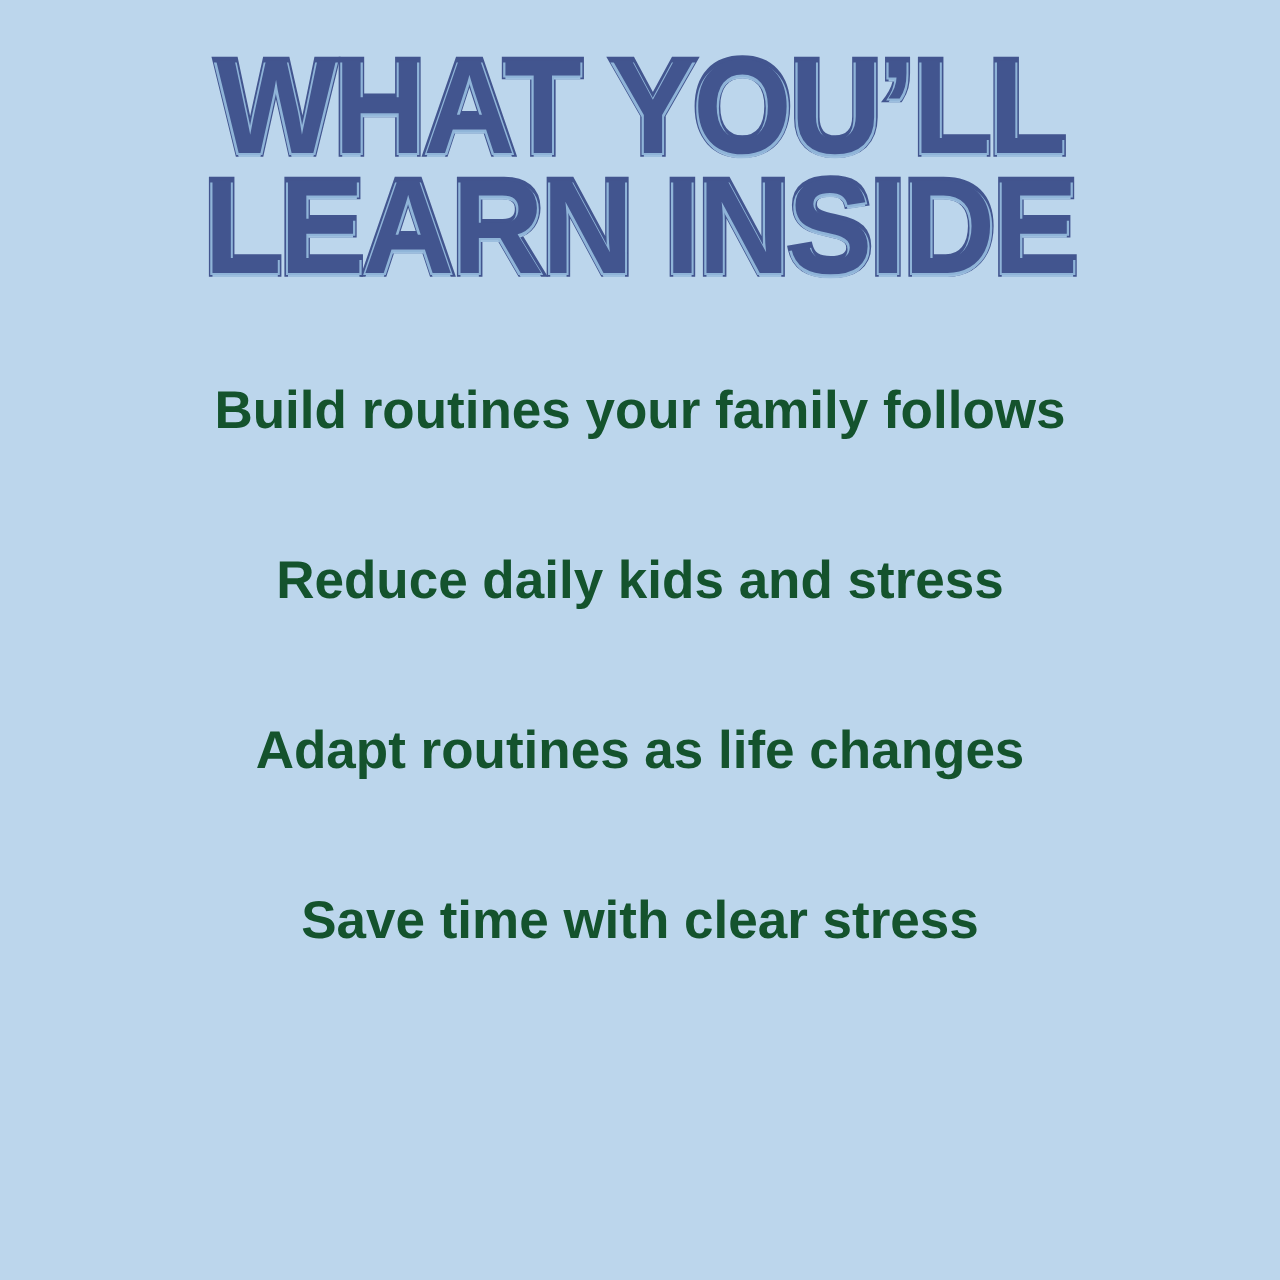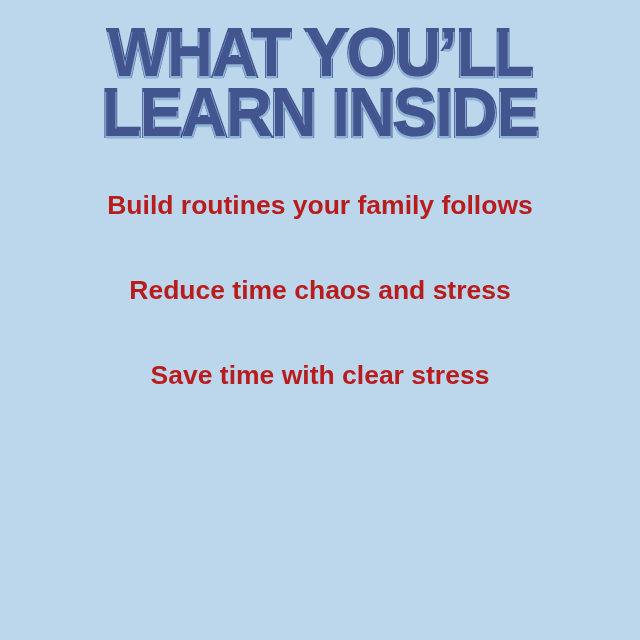--- a/index.html
+++ b/index.html
@@ -70,34 +70,35 @@
   }
 
   .benefit-item {
     height: 85px;
     line-height: 58px;
     text-align: center;
     font-family: "Liberation Sans", sans-serif;
     font-weight: 600;
     font-size: 26.5px;
     letter-spacing: 0.0px;
-    color: #b91c1c;
+    color: #14532d;
     white-space: nowrap;
     user-select: none;
   }
 </style>
 </head>
 <body>
 
 <div id="slide">
 
   <div id="headline">
     <span class="headline-line line-1">WHAT YOU’LL</span>
     <span class="headline-line line-2">LEARN INSIDE</span>
   </div>
 
   <ul id="benefit-list">
     <li class="benefit-item">Build routines your family follows</li>
-    <li class="benefit-item">Reduce time chaos and stress</li>
+    <li class="benefit-item">Reduce daily kids and stress</li>
+    <li class="benefit-item">Adapt routines as life changes</li>
     <li class="benefit-item">Save time with clear stress</li>
   </ul>
 
 </div>
 
 </body></html>

